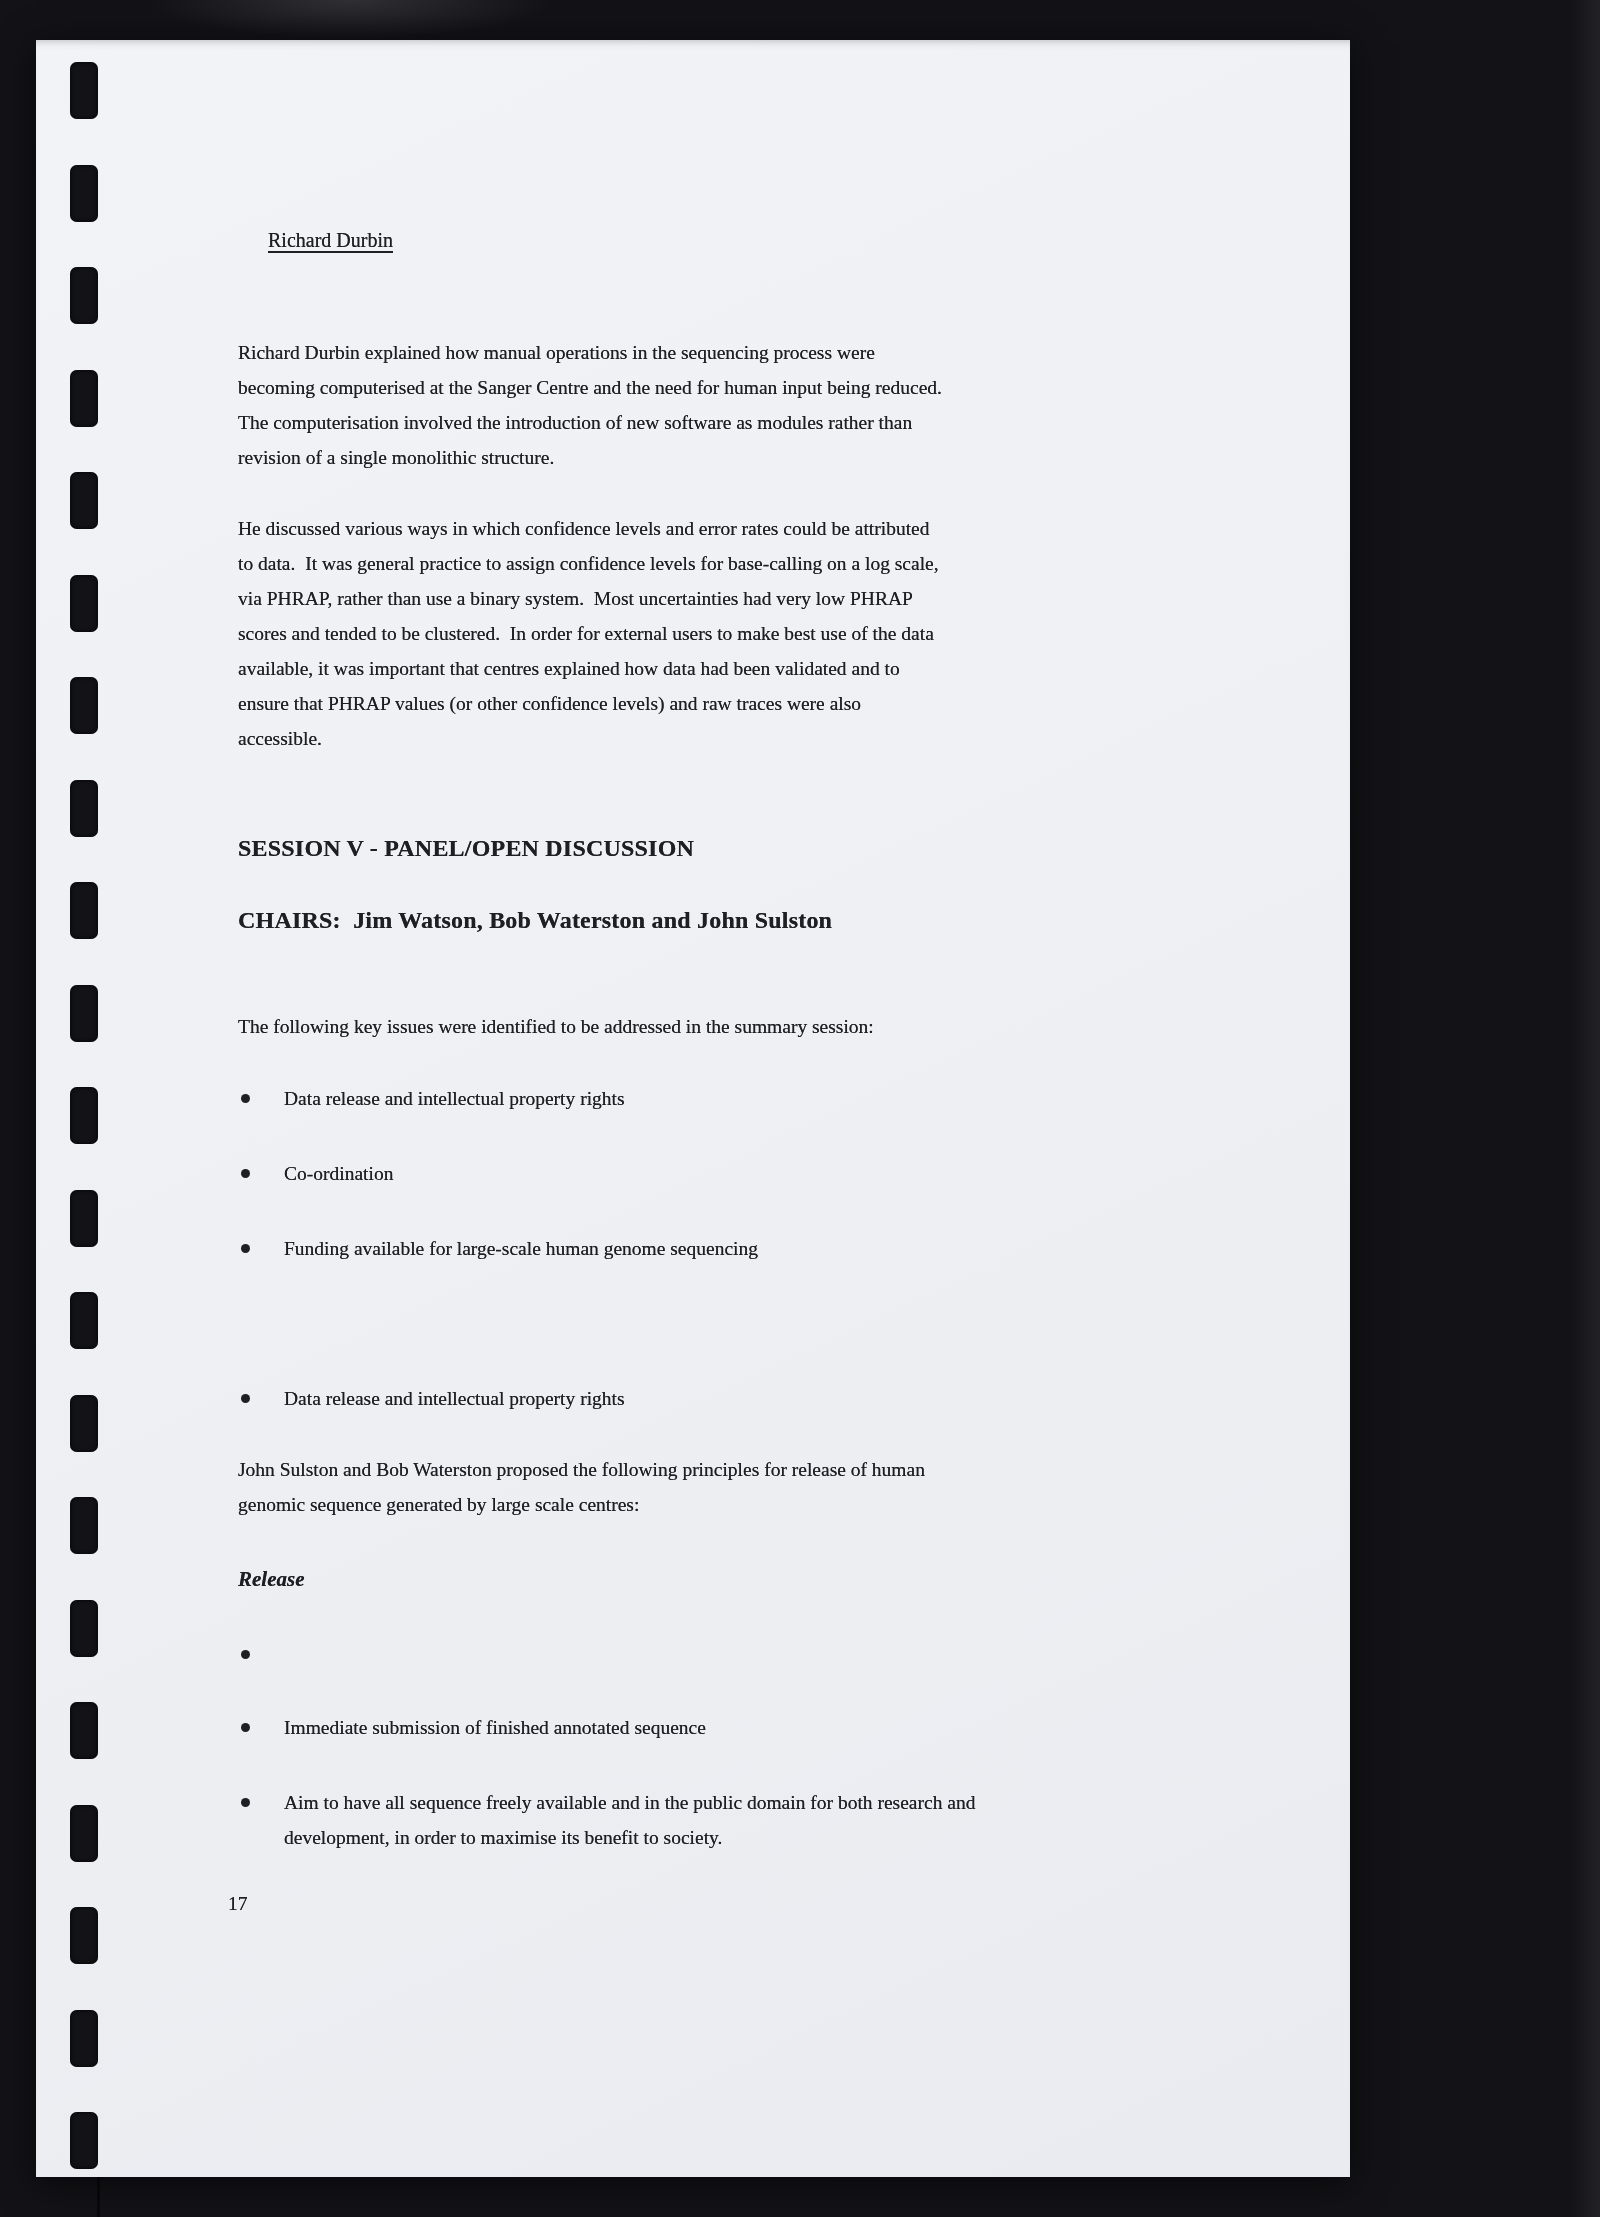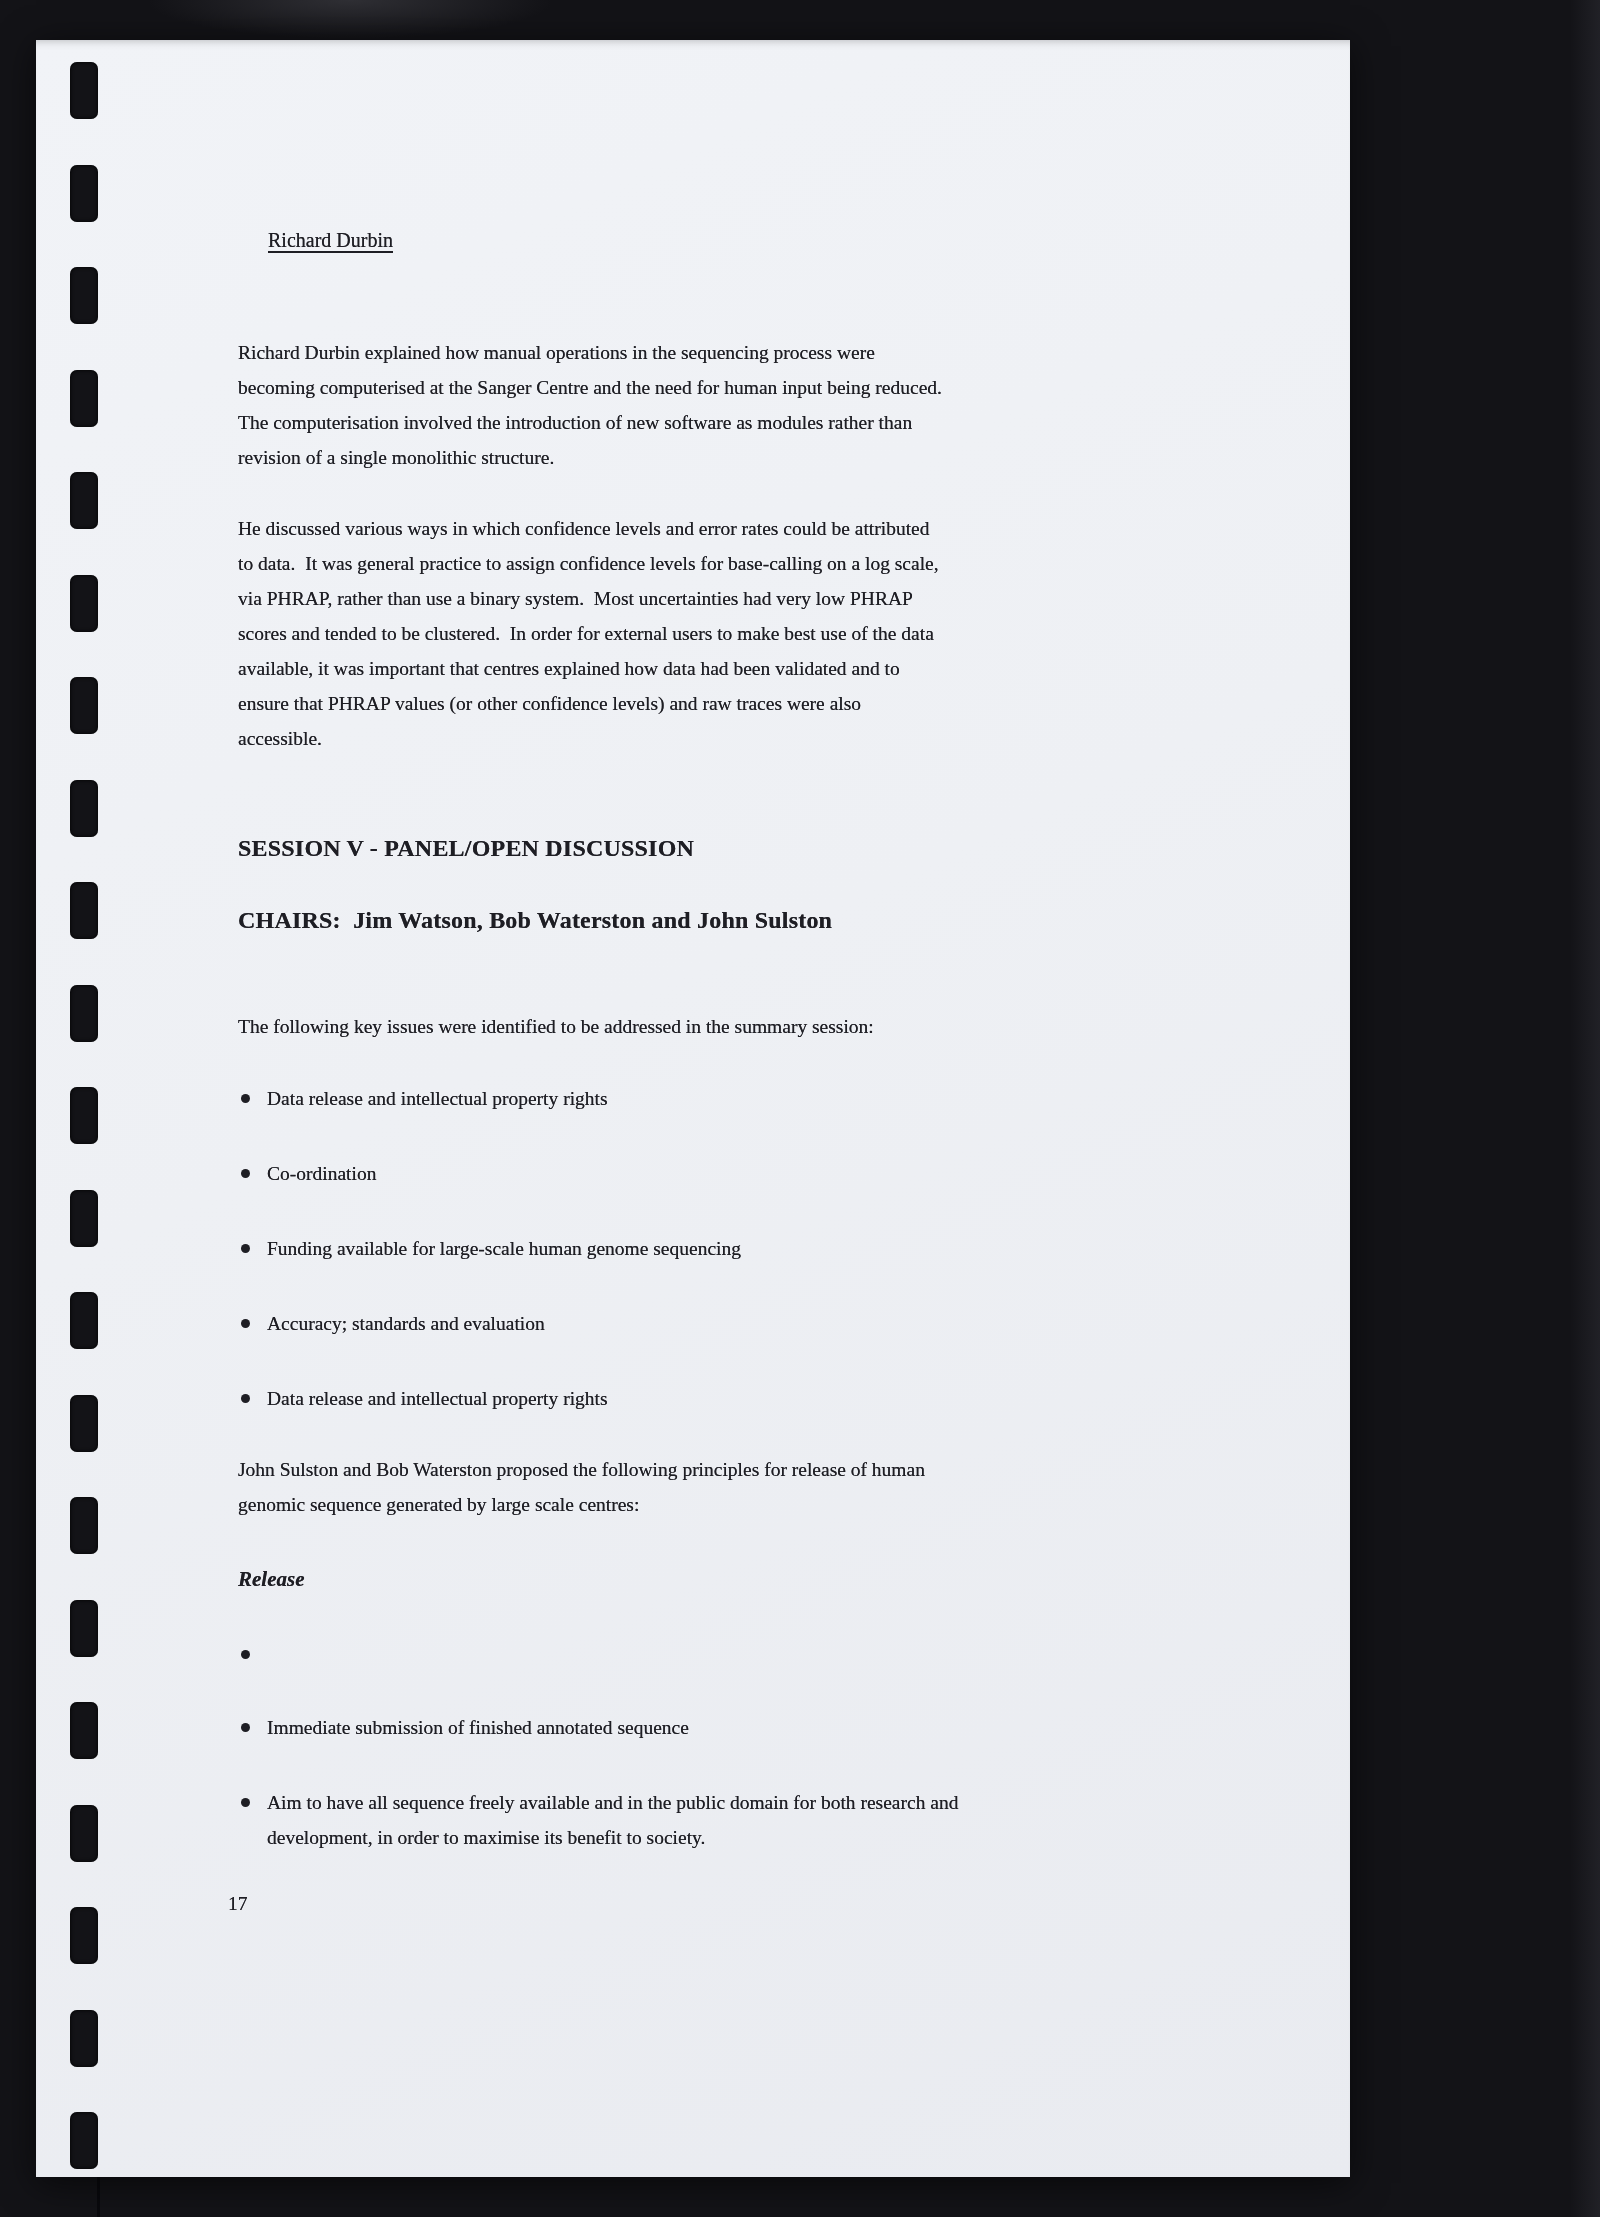--- a/index.html
+++ b/index.html
@@ -37,21 +37,21 @@
   .h-speaker{font-size:20px;}
   .h-speaker .underlined{text-decoration:underline;text-underline-offset:4px;
     text-decoration-thickness:1.5px;}
 
   .bold-lg{font-weight:700;font-size:24px;letter-spacing:.2px;}
   .bold-sm{font-weight:700;font-size:21px;font-style:italic;}
 
   .bullet{display:flex;align-items:flex-start;}
   .dot{flex:0 0 auto;width:9px;height:9px;border-radius:50%;background:var(--ink);
     margin:13px 0 0 3px;}
-  .btext{margin-left:17px;white-space:pre-wrap;}
+  .btext{margin-left:34px;white-space:pre-wrap;}
 
   .pagenum{width:60px;}
 </style>
 </head>
 <body>
 
 <div class="scene">
   <div class="top-smudge"></div>
   <div class="right-strip"></div>
   <div class="bottom-seam"></div>
@@ -109,24 +109,20 @@
       <span class="btext">Data release and intellectual property rights</span>
     </div>
     <div class="blk bullet" style="top:1116px">
       <span class="dot"></span>
       <span class="btext">Co-ordination</span>
     </div>
     <div class="blk bullet" style="top:1191px">
       <span class="dot"></span>
       <span class="btext">Funding available for large-scale human genome sequencing</span>
     </div>
-    <div class="blk bullet" style="top:1266px">
-      <span class="dot"></span>
-      <span class="btext">Accuracy; standards and evaluation</span>
-    </div>
     <div class="blk bullet" style="top:1341px">
       <span class="dot"></span>
       <span class="btext">Data release and intellectual property rights</span>
     </div>
 
     <div class="blk" style="top:1412px">John Sulston and Bob Waterston proposed the following principles for release of human
 genomic sequence generated by large scale centres:</div>
 
     <div class="blk bold-sm" style="top:1522px">Release</div>
 

